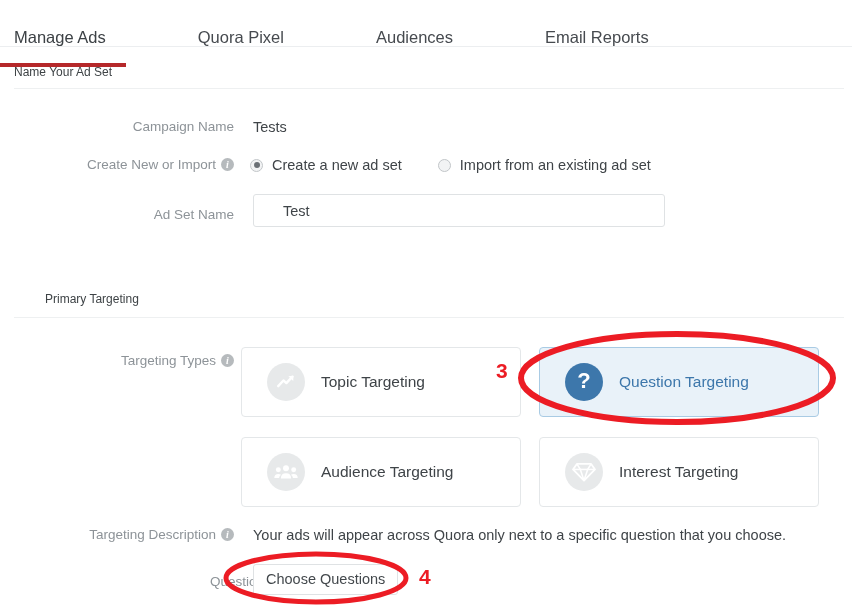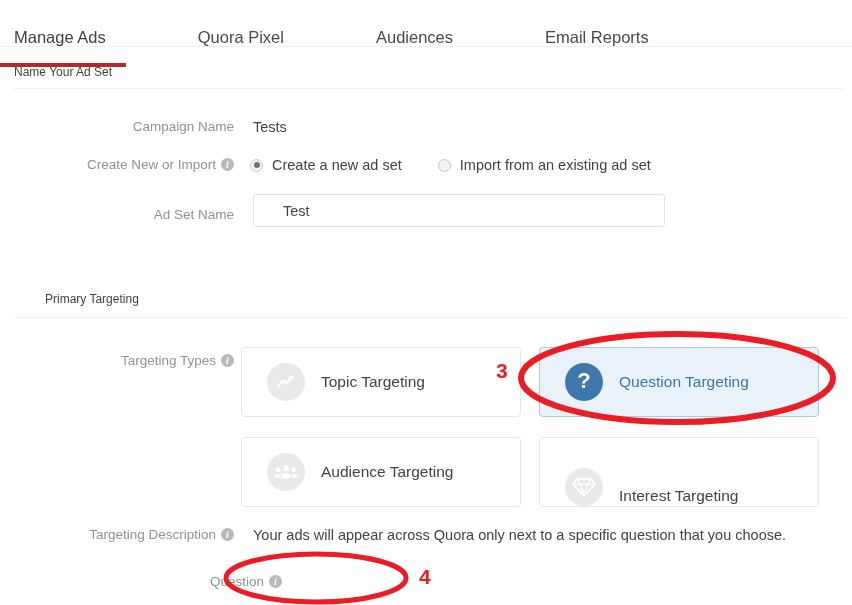--- a/index.html
+++ b/index.html
@@ -362,21 +362,21 @@
       <path d="M8.6 19 q0-6.4 6.4-6.4 q6.4 0 6.4 6.4 Z" fill="#ffffff"></path>
       <circle cx="5.4" cy="8.2" r="3.1" fill="#ffffff"></circle>
       <path d="M0.4 18.6 q0-5.2 5-5.2 q2.1 0 3.4 1 q-2.2 1.7-2.5 4.2 Z" fill="#ffffff"></path>
       <circle cx="24.6" cy="8.2" r="3.1" fill="#ffffff"></circle>
       <path d="M29.6 18.6 q0-5.2-5-5.2 q-2.1 0-3.4 1 q2.2 1.7 2.5 4.2 Z" fill="#ffffff"></path>
     </svg>
   </span>
   <span class="card-label">Audience Targeting</span>
 </div>
 
-<div class="card" style="left:539px; top:437px;align-items:flex-end;">
+<div class="card" style="left:539px; top:437px;">
   <span class="card-icon">
     <svg width="24" height="22" viewBox="0 0 26 24" aria-hidden="true">
       <path d="M5.2 3.2 H20.8 L25 9.2 L13 21.4 L1 9.2 Z" fill="none" stroke="#ffffff" stroke-width="2" stroke-linejoin="round"></path>
       <path d="M1 9.2 H25" stroke="#ffffff" stroke-width="1.7"></path>
       <path d="M5.2 3.2 L9 9.2 L13 21.4" fill="none" stroke="#ffffff" stroke-width="1.7" stroke-linejoin="round"></path>
       <path d="M20.8 3.2 L17 9.2 L13 21.4" fill="none" stroke="#ffffff" stroke-width="1.7" stroke-linejoin="round"></path>
     </svg>
   </span>
   <span class="card-label">Interest Targeting</span>
 </div>
@@ -385,20 +385,21 @@
   <div class="label-wrap">
     <span class="lbl">Targeting Description</span><span class="info-icon">i</span>
   </div>
   <div class="desc-text">Your ads will appear across Quora only next to a specific question that you choose.</div>
 </div>
 
 <div class="row" style="top:568px;">
   <div class="label-wrap" style="top:4px;padding-left:48px;">
     <span class="lbl">Question</span><span class="info-icon">i</span>
   </div>
+  <button class="btn-outline" style="left:241px; top:-4px;">Choose Questions</button>
 </div>
 
 <div class="annot-layer">
   <svg width="852" height="605" viewBox="0 0 852 605">
     <ellipse cx="677" cy="378" rx="156" ry="44" fill="none" stroke="#ec1c24" stroke-width="6"></ellipse>
     <ellipse cx="316" cy="578" rx="90" ry="24" fill="none" stroke="#ec1c24" stroke-width="5"></ellipse>
   </svg>
   <div class="annot-num" style="left:496px; top:360px;">3</div>
   <div class="annot-num" style="left:419px; top:566px;">4</div>
 </div>

